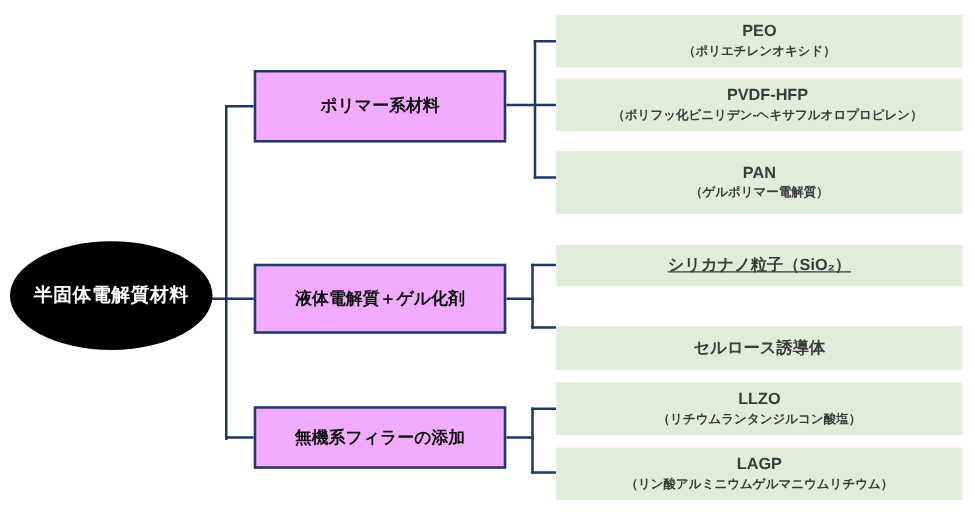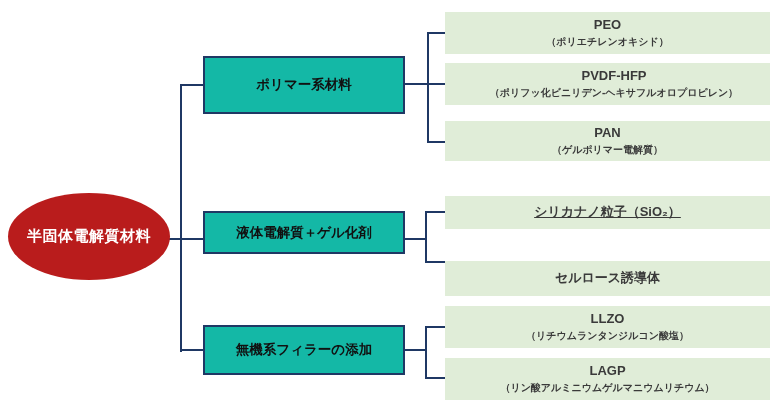--- a/index.html
+++ b/index.html
@@ -6,45 +6,45 @@
   .canvas{
     position:relative;
     width:780px;height:413px;
     background:#ffffff;
     font-family:"Liberation Sans","DejaVu Sans",sans-serif;
     overflow:hidden;
   }
   .node{position:absolute;display:flex;flex-direction:column;justify-content:center;align-items:center;box-sizing:border-box;}
   .root-ellipse{
     left:8px;top:193px;width:162px;height:87px;
-    background:#b91c1c;border-radius:50%;
+    background:#000000;border-radius:50%;
     color:#ffffff;font-weight:bold;font-size:15px;
     letter-spacing:0.5px;
   }
   .branch-box{
     left:203px;width:202px;
-    background:#14b8a6;border:2px solid #1F3864;
+    background:#f0abfc;border:2px solid #1F3864;
     color:#111111;font-weight:bold;font-size:13.5px;
     text-align:center;line-height:1.45;white-space:nowrap;
   }
   .leaf-box{
     left:445px;width:325px;
     background:#E0EDD8;
     color:#3a3a3a;font-weight:bold;
     text-align:center;line-height:1.45;white-space:nowrap;
   }
   .leaf-name{font-size:13px;}
   .leaf-desc{font-size:10px;}
   .line{position:absolute;background:#1F3864;}
   .b1{top:56px;height:58px;}
-  .b2{top:211px;height:43px;}
+  .b2{top:211px;height:56px;}
   .b3{top:325px;height:50px;}
   .l1{top:12px;height:42px;}
   .l2{top:63px;height:42px;padding-left:13px;}
-  .l3{top:121px;height:40px;}
+  .l3{top:121px;height:50px;}
   .l4{top:196px;height:33px;text-decoration:underline;}
   .l5{top:261px;height:35px;}
   .l6{top:306px;height:42px;}
   .l7{top:358px;height:42px;}
 </style>
 </head>
 <body>
 
 <div class="canvas">
 

